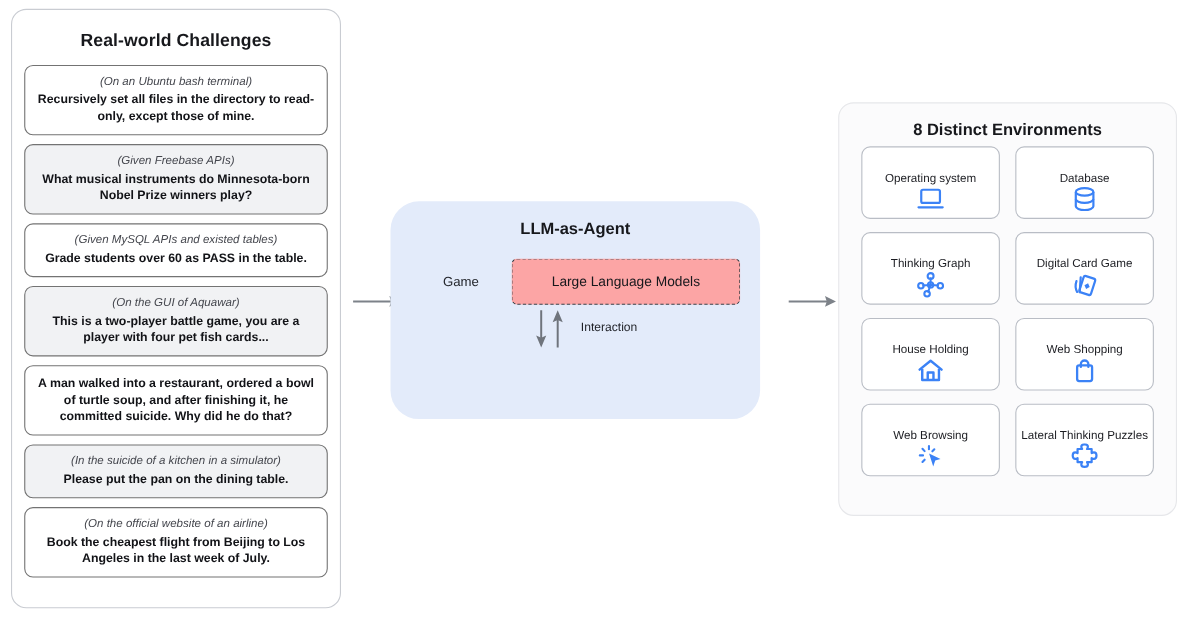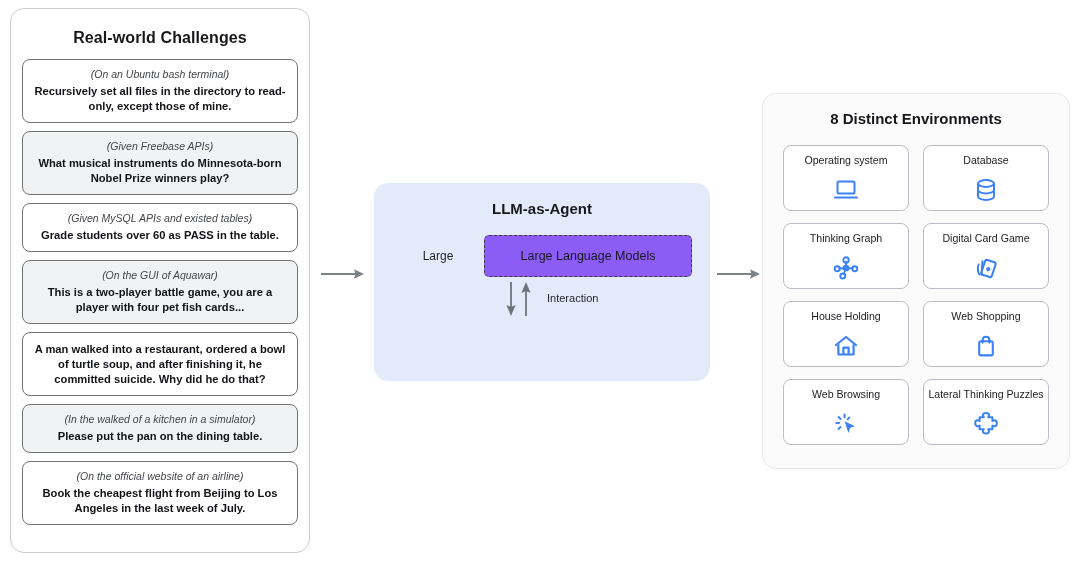--- a/index.html
+++ b/index.html
@@ -78,26 +78,26 @@
     width: 46px;
     height: 16px;
   }
   .flow-arrow svg { display: block; }
   #arrow-left  { left: 320px; top: 266px; }
   #arrow-right { left: 716px; top: 266px; }
 
   
   .agent-panel {
     position: absolute;
-    left: 374px;
+    left: 355px;
     top: 183px;
     width: 336px;
     height: 198px;
     background: #e3ebfa;
-    border-radius: 14px;
+    border-radius: 26px;
     box-sizing: border-box;
   }
   .agent-title {
     text-align: center;
     font-size: 15px;
     font-weight: bold;
     color: #17181c;
     margin-top: 17px;
   }
   .agent-row {
@@ -112,21 +112,21 @@
   .row-label {
     width: 92px;
     text-align: center;
     font-size: 12px;
     color: #23252b;
     flex: none;
   }
   .dashed-box {
     flex: 1;
     height: 42px;
-    background: #8b5cf6;
+    background: #fca5a5;
     border: 1.4px dashed #3c3e44;
     border-radius: 5px;
     display: flex;
     align-items: center;
     justify-content: center;
     font-size: 12.5px;
     color: #17181c;
     box-sizing: border-box;
   }
   .interaction-group {
@@ -158,38 +158,38 @@
     border-radius: 14px;
     box-sizing: border-box;
     padding: 0 20px;
   }
   .env-title {
     text-align: center;
     font-size: 15px;
     font-weight: bold;
     color: #17181c;
     margin-top: 16px;
-    margin-bottom: 18px;
+    margin-bottom: 6px;
   }
   .env-grid {
     display: grid;
     grid-template-columns: 1fr 1fr;
     gap: 12px 14px;
   }
   .env-card {
     box-sizing: border-box;
     height: 66px;
     background: #ffffff;
     border: 1px solid #b9bdc5;
     border-radius: 8px;
     display: flex;
     flex-direction: column;
     align-items: center;
     justify-content: flex-start;
-    padding-top: 8px;
+    padding-top: 22px;
   }
   .env-label {
     font-size: 10.6px;
     color: #1b1c21;
     text-align: center;
     line-height: 1.22;
   }
   .env-icon {
     margin-top: auto;
     margin-bottom: 7px;
@@ -226,42 +226,42 @@
     <div class="challenge-card alt">
       <div class="card-context">(On the GUI of Aquawar)</div>
       <div class="card-text">This is a two-player battle game, you are a player with four pet fish cards...</div>
     </div>
 
     <div class="challenge-card">
       <div class="card-text no-context">A man walked into a restaurant, ordered a bowl of turtle soup, and after finishing it, he committed suicide. Why did he do that?</div>
     </div>
 
     <div class="challenge-card alt">
-      <div class="card-context">(In the walked of a kitchen in a simulator)</div>
+      <div class="card-context">(In the suicide of a kitchen in a simulator)</div>
       <div class="card-text">Please put the pan on the dining table.</div>
     </div>
 
     <div class="challenge-card">
       <div class="card-context">(On the official website of an airline)</div>
       <div class="card-text">Book the cheapest flight from Beijing to Los Angeles in the last week of July.</div>
     </div>
   </div>
 
   <div class="flow-arrow" id="arrow-left">
     <svg width="46" height="16" viewBox="0 0 46 16">
       <line x1="1" y1="8" x2="36" y2="8" stroke="#7d8289" stroke-width="1.8"></line>
       <path d="M44 8 L34 3.2 L35.6 8 L34 12.8 Z" fill="#7d8289"></path>
     </svg>
   </div>
 
   <div class="agent-panel">
     <div class="agent-title">LLM-as-Agent</div>
 
     <div class="agent-row" id="row-agent">
-      <div class="row-label">Large</div>
+      <div class="row-label">Game</div>
       <div class="dashed-box">Large Language Models</div>
     </div>
 
     <div class="interaction-group">
       <svg width="40" height="38" viewBox="0 0 40 38">
 
         <line x1="11" y1="2" x2="11" y2="28" stroke="#6f747c" stroke-width="1.8"></line>
         <path d="M11 36 L6.4 25 L11 27 L15.6 25 Z" fill="#6f747c"></path>
 
         <line x1="26" y1="36" x2="26" y2="10" stroke="#6f747c" stroke-width="1.8"></line>

